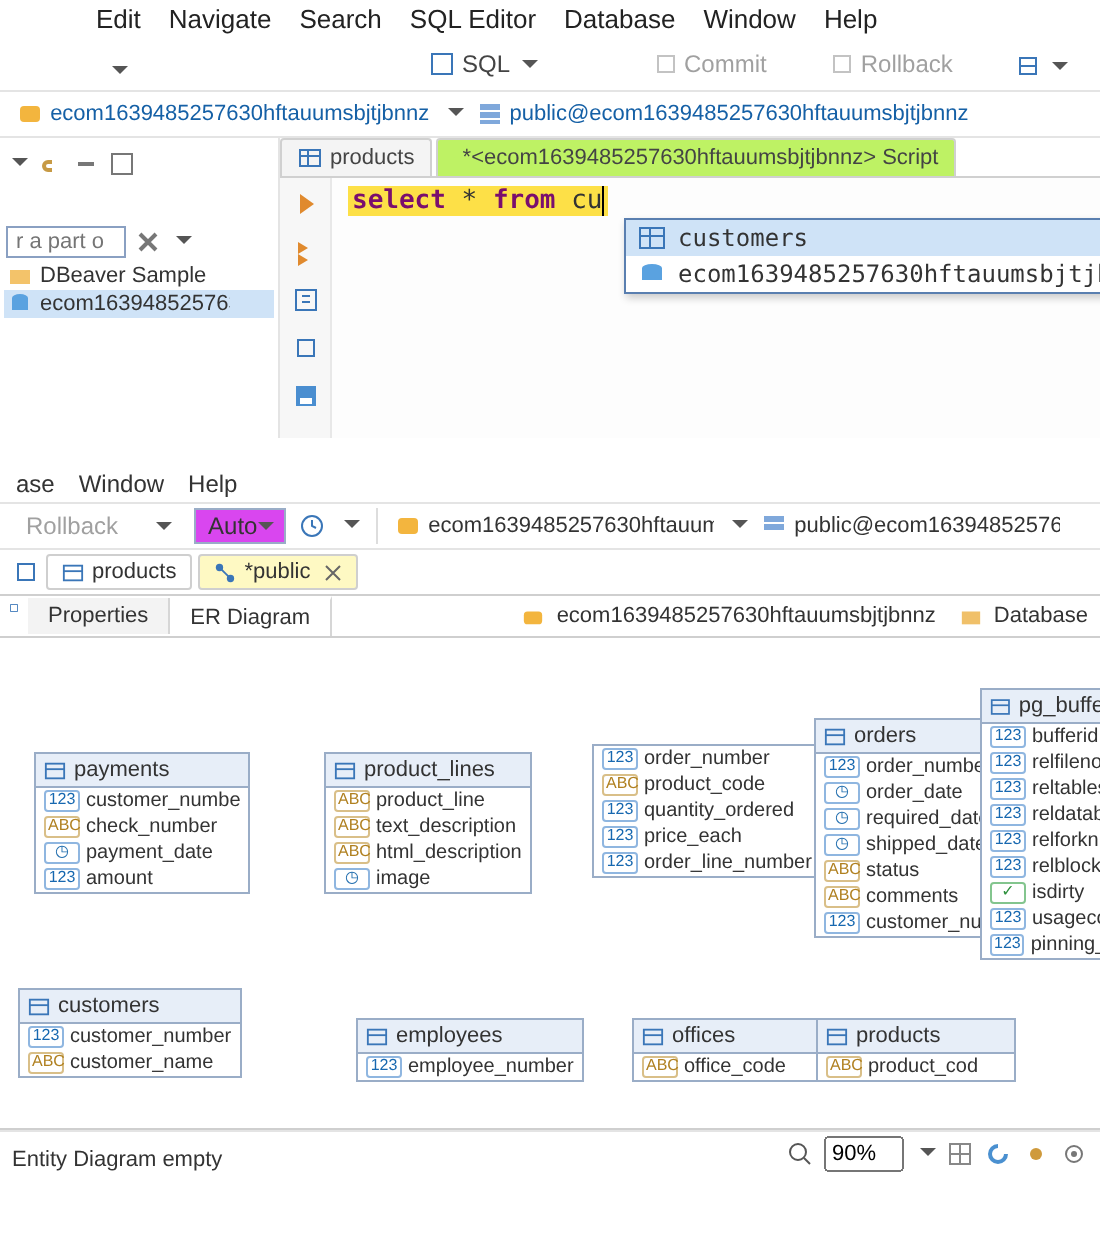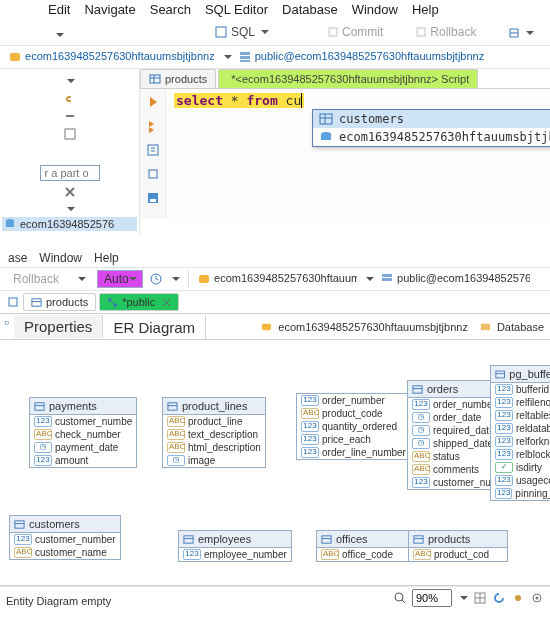--- a/index.html
+++ b/index.html
@@ -49,21 +49,21 @@
     padding: 4px 8px; border-bottom: 1px solid #e4e4e4;
     font-size: 11px; color: #444;
   }
   .crumb-row .db { color: #1560a6; }
   .icon-sv { display: inline-block; width:14px; height:14px; }
   .main-sql { display: flex; }
   .nav-pane {
     width: 140px; border-right: 1px solid #e4e4e4;
     padding: 4px 2px;
   }
-  .nav-row { display: flex; align-items: center; gap: 4px; padding: 2px 1px; flex-direction: column; }
+  .nav-row { display: flex; align-items: center; gap: 4px; padding: 2px 1px; }
   .nav-filter { border:1px solid #8aa0c2; padding:1px 4px; font-size:11px; width:60px;}
   .tree-item { display:flex; align-items:center; gap:4px; padding:1px 2px; font-size:11px;}
   .tree-item.sel { background:#cfe3f7; }
   .editor-pane { flex:1; display:flex; flex-direction:column; }
   .tabs { display:flex; border-bottom:1px solid #d0d0d0; }
   .tab {
     display:flex; align-items:center; gap:4px;
     padding:3px 8px; border:1px solid #d0d0d0; border-bottom:none;
     background:#f4f4f4; font-size:11px; color:#444;
     border-top-left-radius:2px; border-top-right-radius:2px;
@@ -101,23 +101,23 @@
     display:flex; align-items:center; gap:6px;
     padding:2px 8px; border-top:1px solid #e4e4e4; border-bottom:1px solid #e4e4e4;
     font-size:11px;
   }
   .tabs2 { display:flex; gap:3px; padding:2px 6px; }
   .tab2 {
     display:flex; align-items:center; gap:4px;
     padding:2px 7px; border:1px solid #cfcfcf; background:#fff;
     font-size:11px; border-radius:2px;
   }
-  .tab2.active { background:#22c55e; }
+  .tab2.active { background:#fef9c3; }
   .subtabs { display:flex; align-items:center; border-top:1px solid #cfcfcf; border-bottom:1px solid #cfcfcf; }
-  .subtab { padding:3px 10px; font-size:15px; background:#f3f3f3; border-right:1px solid #d6d6d6;}
+  .subtab { padding:3px 10px; font-size:11px; background:#f3f3f3; border-right:1px solid #d6d6d6;}
   .subtab.active { background:#fff; border-top:2px solid #fff; }
   .subtabs .spacer { flex:1; }
   .subtab-right { display:flex; align-items:center; gap:6px; padding:2px 6px; font-size:11px;}
   .er-canvas {
     position:relative; height:246px; background:#fff; overflow:hidden;
     border-bottom:1px solid #cfcfcf;
   }
   .entity {
     position:absolute; border:1px solid #9aadc7; background:#fff;
     min-width:100px; font-size:10px;
@@ -246,20 +246,26 @@
         </span>
     </div>
     <div class="nav-row" style="margin-top:20px">
       <input class="nav-filter" placeholder="r a part o" style="">
       <span class="icon-sv">
           <svg viewBox="0 0 14 14">
             <path d="M3 3l8 8M11 3l-8 8" stroke="#777" stroke-width="2"></path>
           </svg>
         </span>
       <span class="dd-arrow"></span>
+    </div>
+    <div class="tree-item">
+      <svg width="12" height="12" viewBox="0 0 12 12">
+          <rect x="1" y="3" width="10" height="7" fill="#f3c36a"></rect>
+        </svg>
+      <span>DBeaver Sample</span>
     </div>
     <div class="tree-item sel">
       <svg width="12" height="12" viewBox="0 0 12 12">
           <ellipse cx="6" cy="3" rx="4" ry="2" fill="#5aa2e0"></ellipse>
           <rect x="2" y="3" width="8" height="6" fill="#5aa2e0"></rect>
         </svg>
       <span style="overflow:hidden;white-space:nowrap;max-width:95px;display:inline-block">ecom1639485257630hftauumsbjtjbnnz</span>
     </div>
   </div>
 
@@ -420,21 +426,21 @@
     </div>
     <div class="subtab-right">
       <svg width="11" height="11" viewBox="0 0 12 12">
           <rect x="1" y="3" width="10" height="7" fill="#f0c069"></rect>
         </svg>
       <span>Database</span>
     </div>
   </div>
 
   <div class="er-canvas" id="er-canvas">
-      <div class="entity" style="left: 29px; top: 57px;">
+      <div class="entity" style="left: 17px; top: 57px;">
         <div class="hdr">
           <svg width="11" height="11" viewBox="0 0 12 12">
             <rect x="1" y="2" width="10" height="8" fill="none" stroke="#3a76b8"></rect>
             <path d="M1 5h10" stroke="#3a76b8"></path>
           </svg>
           <span>payments</span>
         </div>
         <div class="col">
           <span class="typetag ">123</span>
           <span>customer_numbe</span>

